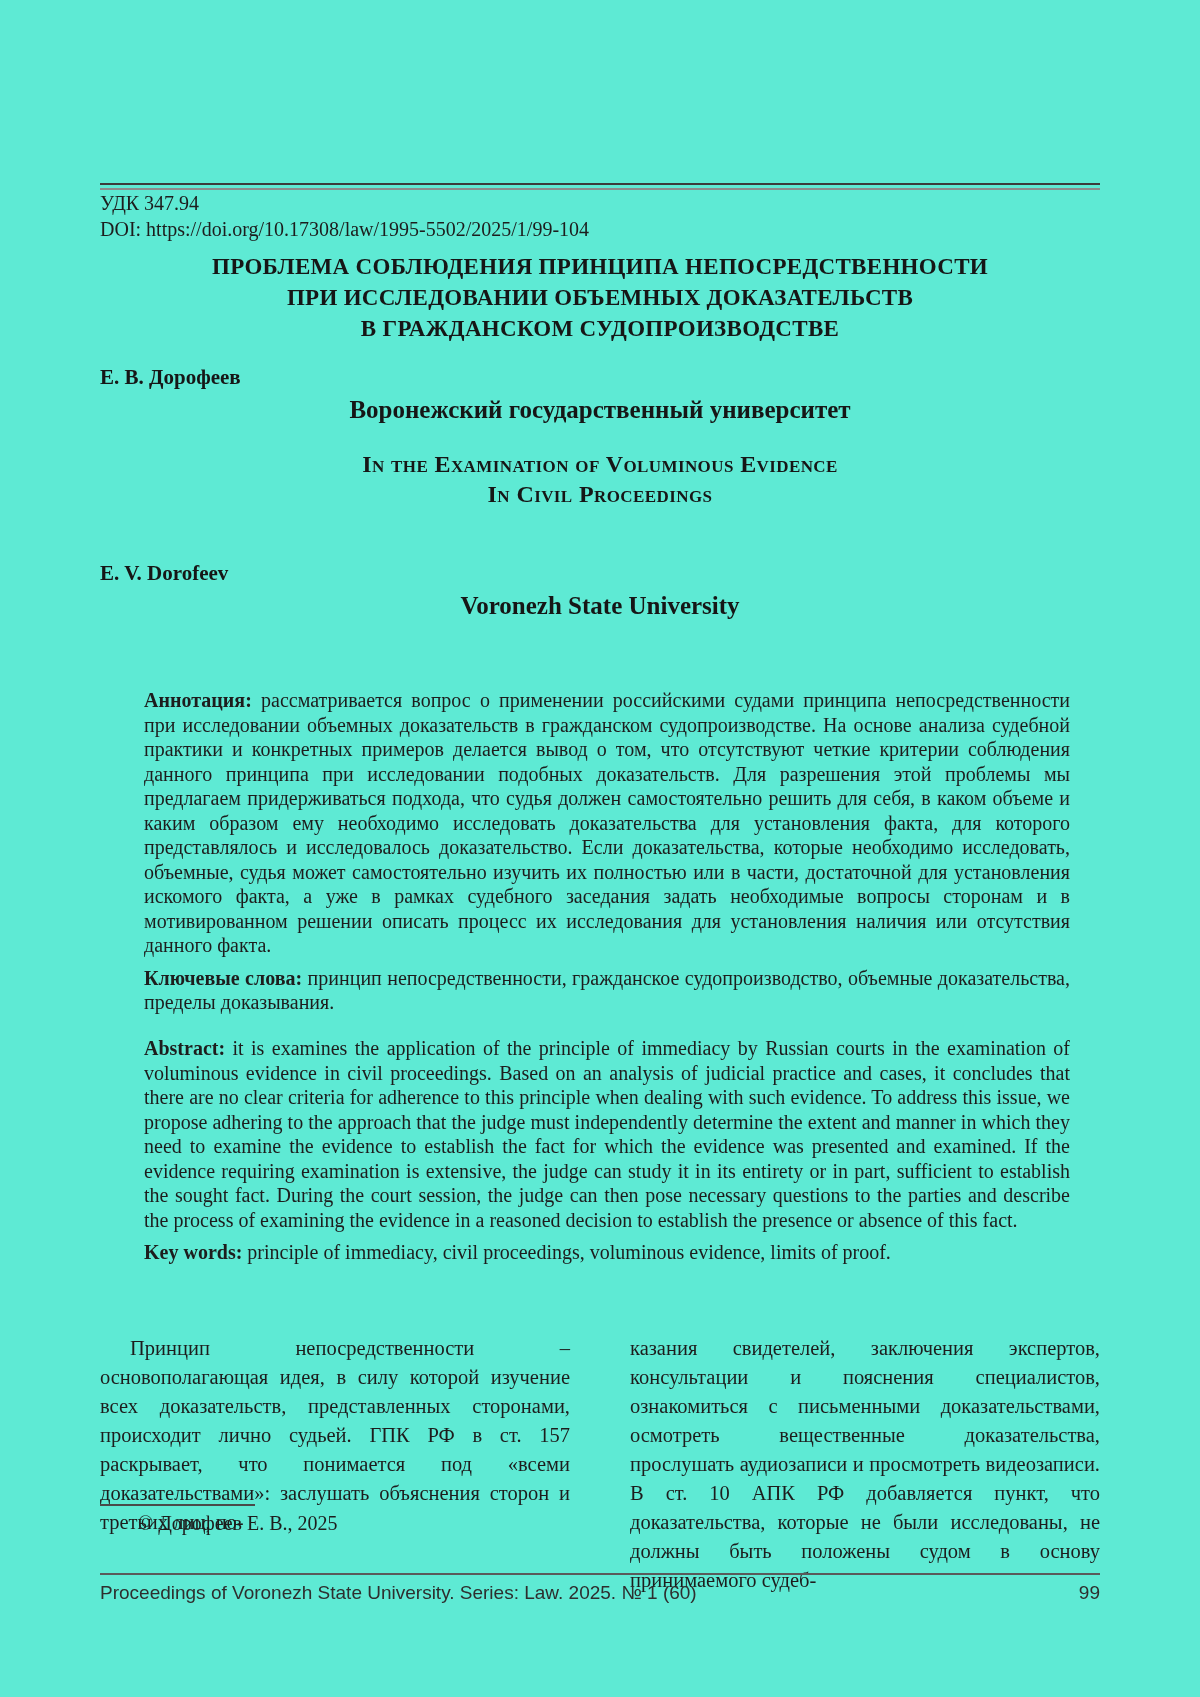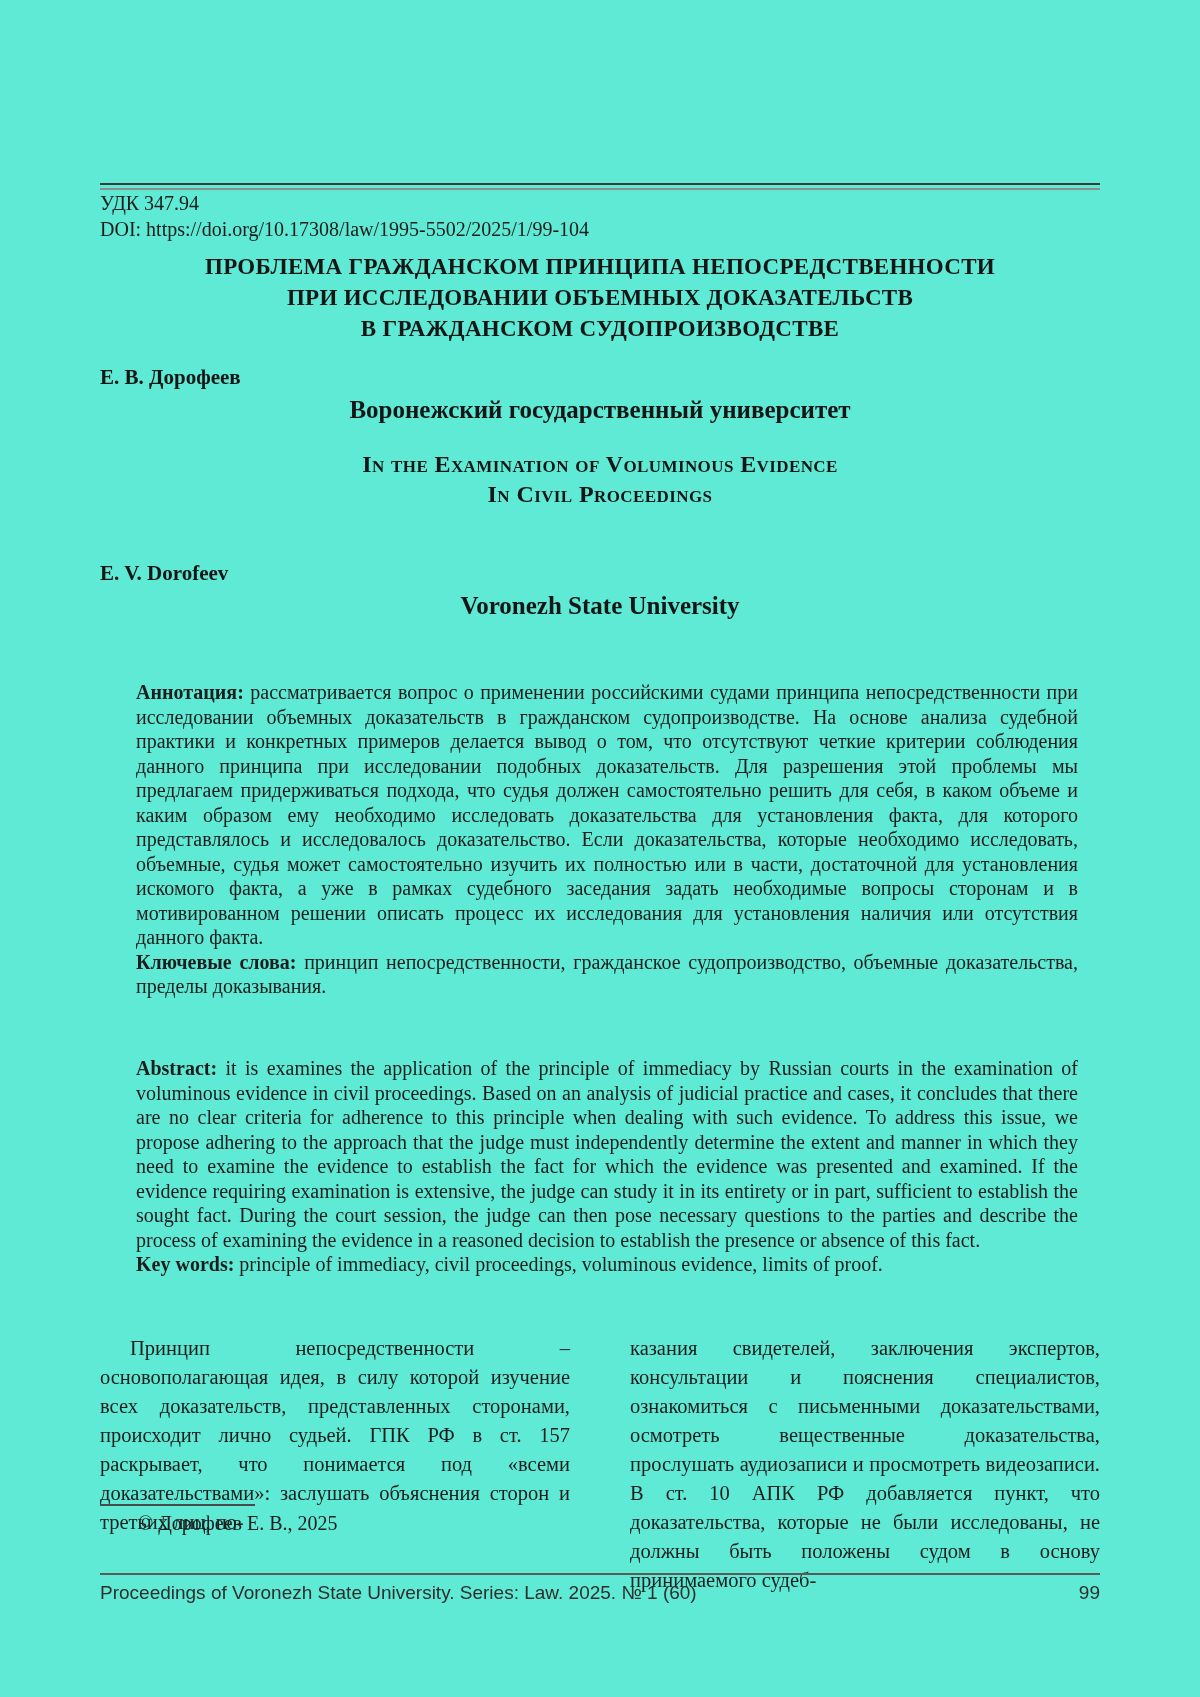--- a/index.html
+++ b/index.html
@@ -38,22 +38,22 @@
   .author-en{top:561px;}
   .affil-en{top:592px;}
 
   .meta-block{
     box-sizing:border-box;
     padding-left:36px;padding-right:22px;
     font-size:20px;line-height:24.5px;
     text-align:justify;
   }
   .annotation{top:680px;}
-  .abstract{top:1056px;}
-  .meta-block p{margin:0;}
+  .abstract{top:1028px;}
+  .meta-block p{margin:8px;}
   .lbl{font-weight:bold;}
 
   .col{
     position:absolute;top:1334px;width:470px;
     font-size:20.5px;line-height:29px;text-align:justify;
   }
   .col-left{left:100px;}
   .col-right{left:630px;}
   .col-left p{margin:0;text-indent:30px;}
   .col-right p{margin:0;}
@@ -75,21 +75,21 @@
 <div class="page">
 
   <div class="abs rule-top"></div>
 
   <div class="abs udk-block">
     <div>УДК 347.94</div>
     <div>DOI: https://doi.org/10.17308/law/1995-5502/2025/1/99-104</div>
   </div>
 
   <div class="abs title-ru">
-    <div>ПРОБЛЕМА ГРАЖДАНСКОМ ПРИНЦИПА НЕПОСРЕДСТВЕННОСТИ</div>
+    <div>ПРОБЛЕМА СОБЛЮДЕНИЯ ПРИНЦИПА НЕПОСРЕДСТВЕННОСТИ</div>
     <div>ПРИ ИССЛЕДОВАНИИ ОБЪЕМНЫХ ДОКАЗАТЕЛЬСТВ</div>
     <div>В ГРАЖДАНСКОМ СУДОПРОИЗВОДСТВЕ</div>
   </div>
 
   <div class="abs author-line author-ru">Е. В. Дорофеев</div>
   <div class="abs affil-line affil-ru">Воронежский государственный университет</div>
 
   <div class="abs title-en">
     <div>In the Examination of Voluminous Evidence</div>
     <div>In Civil Proceedings</div>

